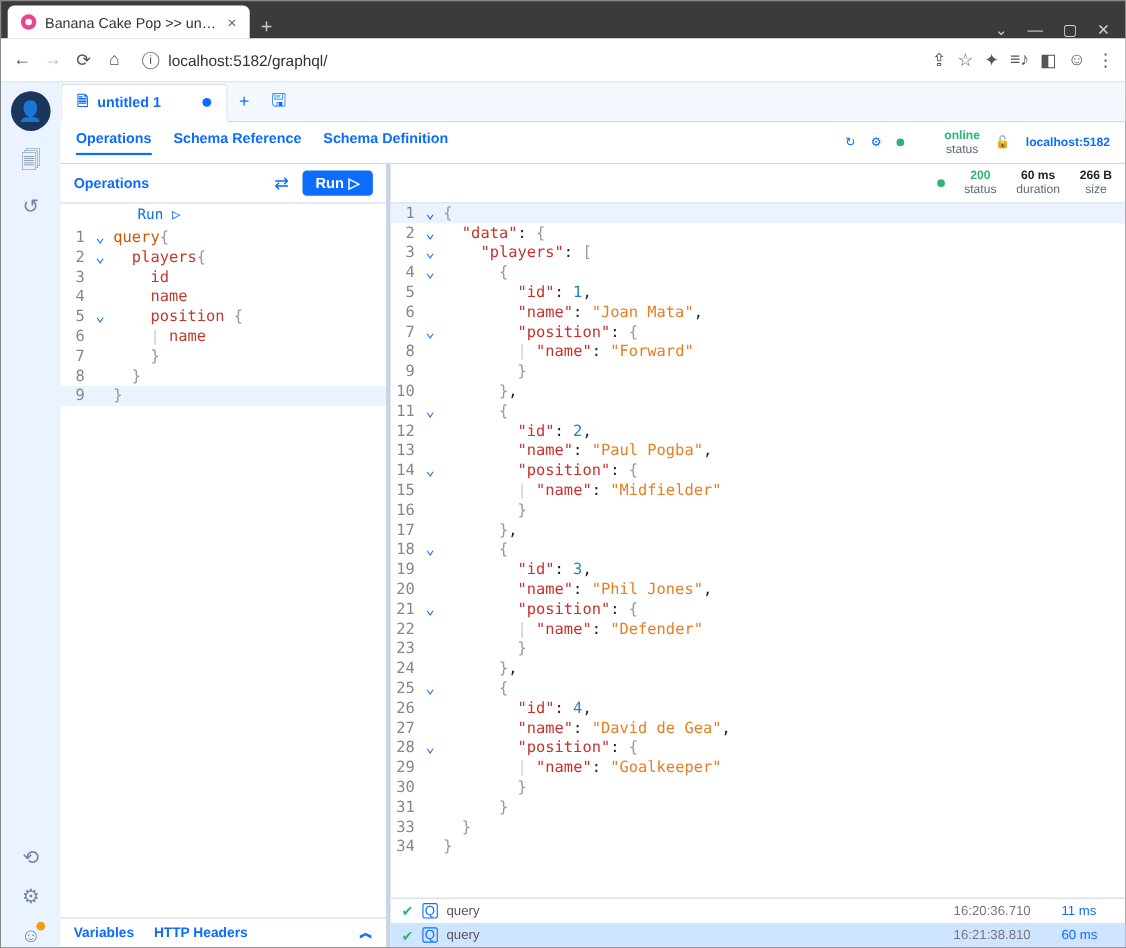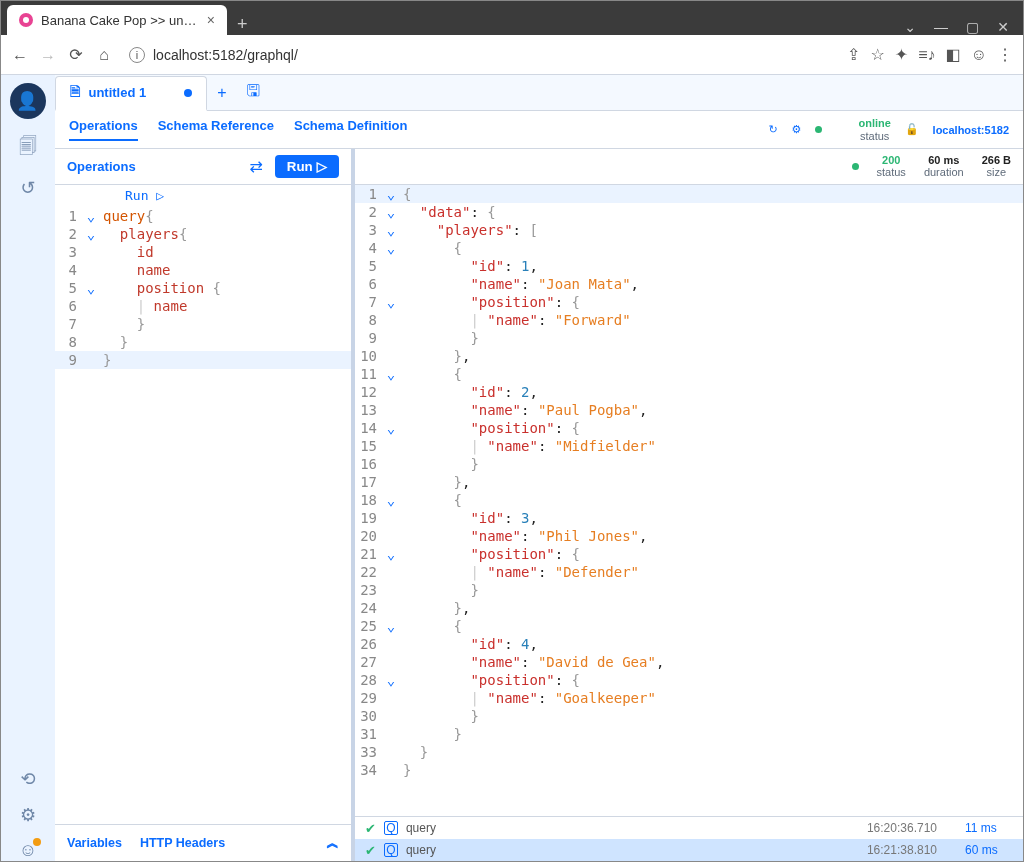--- a/index.html
+++ b/index.html
@@ -91,21 +91,21 @@
   .editor .fold{width:16px;color:var(--blue);text-align:center;cursor:pointer;user-select:none;}
   .editor .code{flex:1;padding-left:4px;}
   .k{color:var(--key2);}
   .k2{color:var(--keycolor);}
   .k3{color:var(--key3);}
   .b{color:var(--brace);}
   .guide{color:#ccc;}
   .sv{color:#e67e22;}
   .n{color:var(--val);}
   
-  .btmtabs{height:37px;border-top:1px solid var(--border);display:flex;align-items:center;padding:0 12px;gap:18px;font-size:12.5px;font-weight:600;color:var(--blue);}
+  .btmtabs{height:27px;border-top:1px solid var(--border);display:flex;align-items:center;padding:0 12px;gap:18px;font-size:12.5px;font-weight:600;color:var(--blue);}
   .btmtabs .grow{flex:1;}
   .btmtabs .chev{color:var(--blue);cursor:pointer;}
   
   .histpanel{border-top:1px solid var(--border);}
   .hrow{height:22px;display:flex;align-items:center;padding:0 10px;gap:8px;font-size:12px;color:#555;}
   .hrow.sel{background:#cfe4ff;}
   .hrow .hicon{color:var(--green);font-size:13px;}
   .hrow .hicon2{color:var(--blue);font-size:12px;border:1px solid var(--blue);width:14px;height:14px;display:flex;align-items:center;justify-content:center;border-radius:2px;}
   .hrow .grow{flex:1;}
   .hrow .ts{color:#777;margin-right:20px;}

